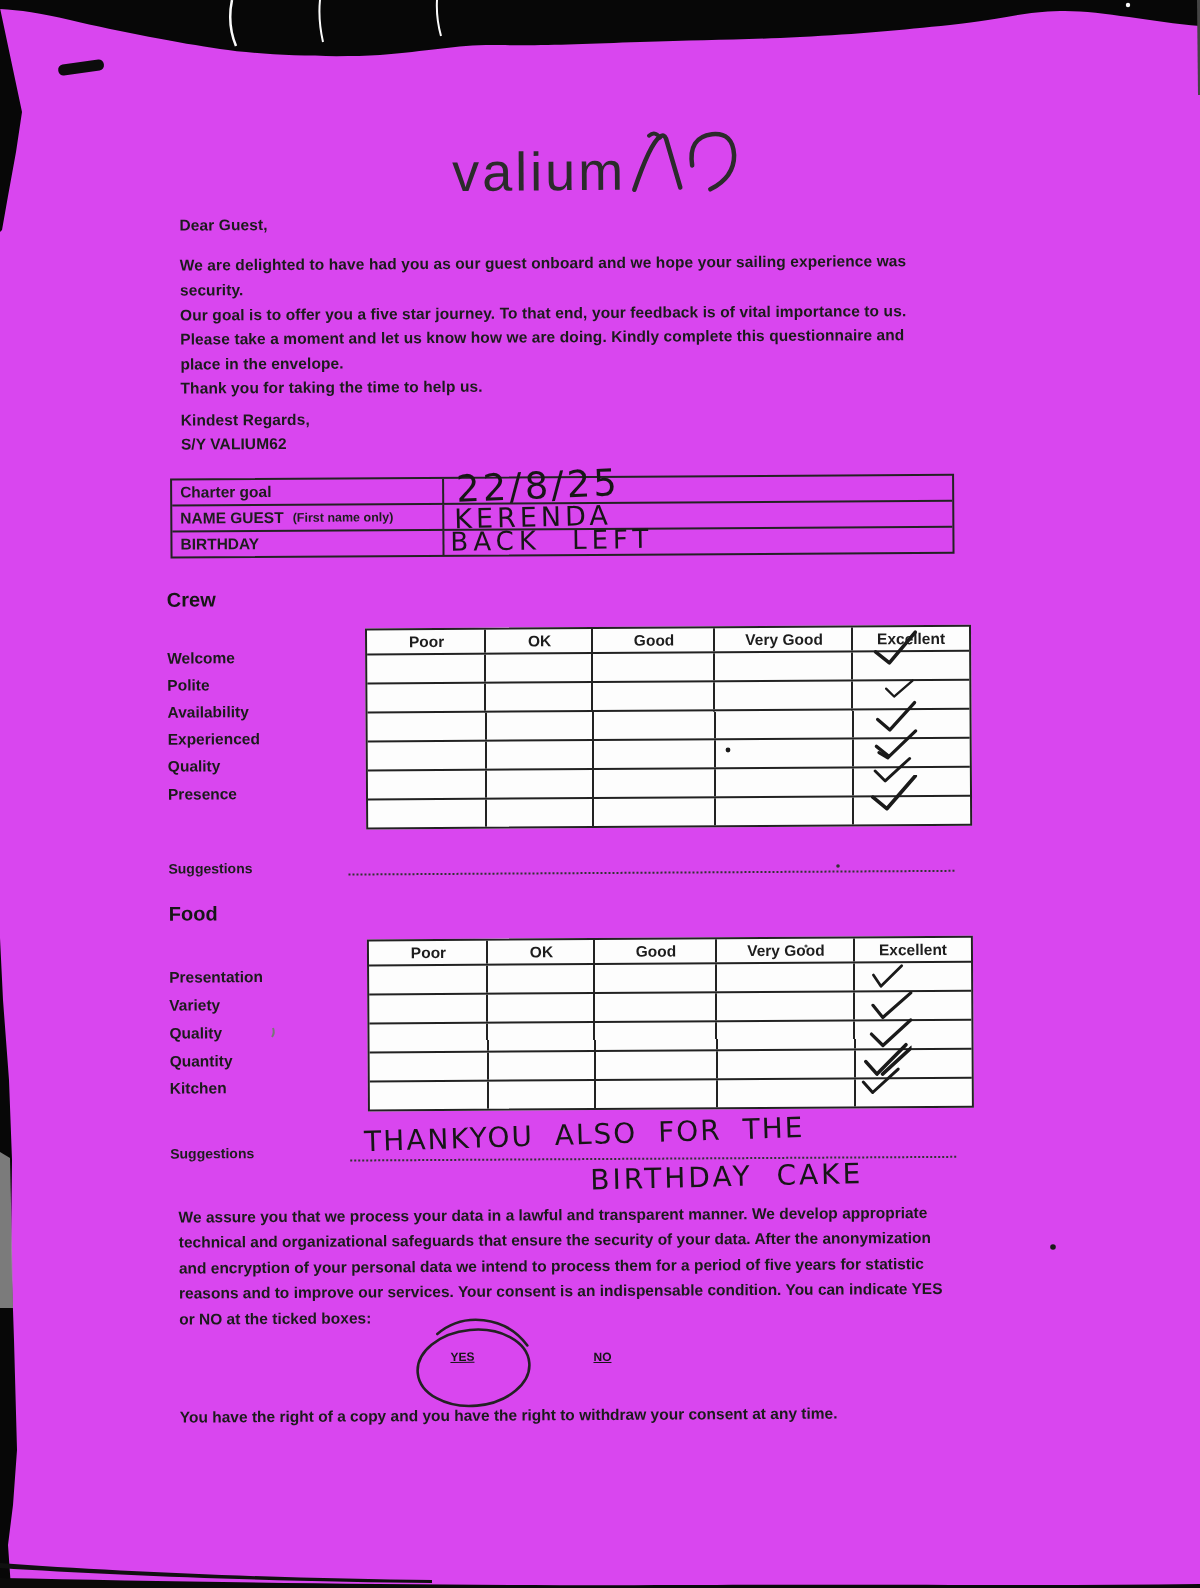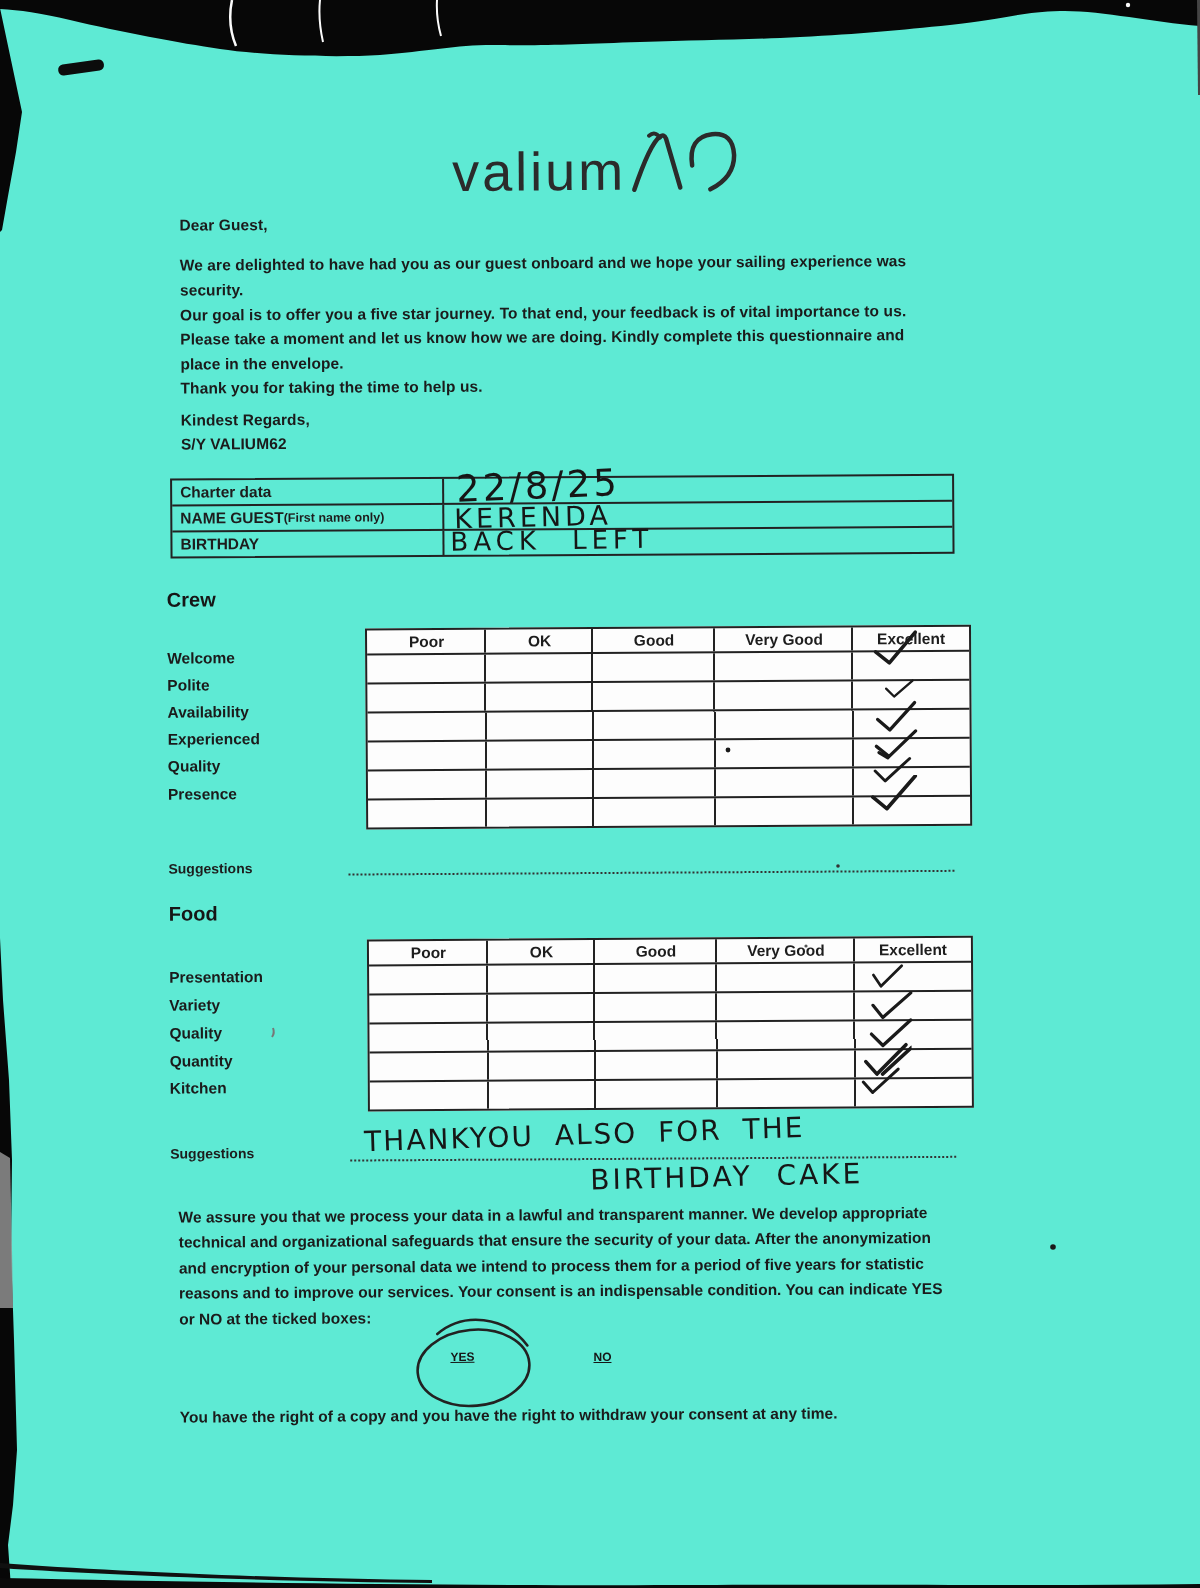--- a/index.html
+++ b/index.html
@@ -1,34 +1,34 @@
 <!DOCTYPE html>
 <html><head>
 <meta charset="utf-8">
 <style>
   html,body{margin:0;padding:0;background:#777;}
   .page{
     position:relative;width:1200px;height:1588px;margin:0 auto;
-    background:#5eead4;overflow:hidden;
+    background:#d946ef;overflow:hidden;
     font-family:"Liberation Sans",sans-serif;color:#1d1d1d;
   }
   .content{position:absolute;inset:0;transform:rotate(-0.35deg);}
   
   .logo{position:absolute;left:0;right:0;top:130;top:130px;text-align:center;}
   .logo-inner{display:inline-flex;align-items:flex-end;}
   .logo-text{font-size:54px;font-weight:400;letter-spacing:3px;color:#2b2b2b;line-height:1;}
   .logo-62{margin-left:4px;margin-bottom:2px;}
   
   .tline{position:absolute;left:183px;font-size:15.5px;font-weight:600;letter-spacing:.1px;white-space:nowrap;color:#1b1b1b;}
   
   .info-table{position:absolute;left:172px;top:476px;width:780px;border:2.5px solid #222;}
   .info-row{display:flex;height:24px;border-top:2px solid #222;}
   .info-row:first-child{border-top:none;}
   .info-label{width:262px;border-right:2px solid #222;padding-left:8px;display:flex;align-items:center;font-weight:700;font-size:15.5px;white-space:nowrap;}
-  .info-label .note{font-size:12.5px;margin-left:0;font-weight:700;}
+  .info-label .note{font-size:12.5px;margin-left:9px;font-weight:700;}
   .info-value{flex:1;}
   
   .hw{position:absolute;font-family:"DejaVu Sans",sans-serif;font-weight:400;color:#161616;white-space:nowrap;}
   .hw-date{left:458px;top:464px;font-size:37px;letter-spacing:3px;transform:rotate(-2deg);}
   .hw-name{left:456px;top:501px;font-size:27px;letter-spacing:4px;transform:rotate(-1deg);}
   .hw-room{left:452px;top:525px;font-size:26px;letter-spacing:5px;word-spacing:18px;transform:rotate(-0.5deg);}
   .hw-sug1{left:362px;top:1118px;font-size:28px;letter-spacing:2px;word-spacing:10px;transform:rotate(-1.5deg);}
   .hw-sug2{left:588px;top:1161px;font-size:28px;letter-spacing:3px;word-spacing:12px;transform:rotate(-1deg);}
   
   .section-h{position:absolute;left:168px;font-size:20px;font-weight:700;color:#161616;}
@@ -81,21 +81,21 @@
     <div class="tline" style="top:304px;">Our goal is to offer you a five star journey. To that end, your feedback is of vital importance to us.</div>
     <div class="tline" style="top:328px;">Please take a moment and let us know how we are doing. Kindly complete this questionnaire and</div>
     <div class="tline" style="top:353px;">place in the envelope.</div>
     <div class="tline" style="top:377px;">Thank you for taking the time to help us.</div>
     <div class="tline" style="top:409px;">Kindest Regards,</div>
     <div class="tline" style="top:433px;">S/Y VALIUM62</div>
 
     <div class="info-table">
       <div class="info-row">
         <div class="info-label">
-            <span>Charter data</span>
+            <span>Charter goal</span>
           </div>
         <div class="info-value"></div>
       </div>
       <div class="info-row">
         <div class="info-label">
             <span>NAME GUEST</span>
             <span class="note">(First name only)</span>
           </div>
         <div class="info-value"></div>
       </div>

